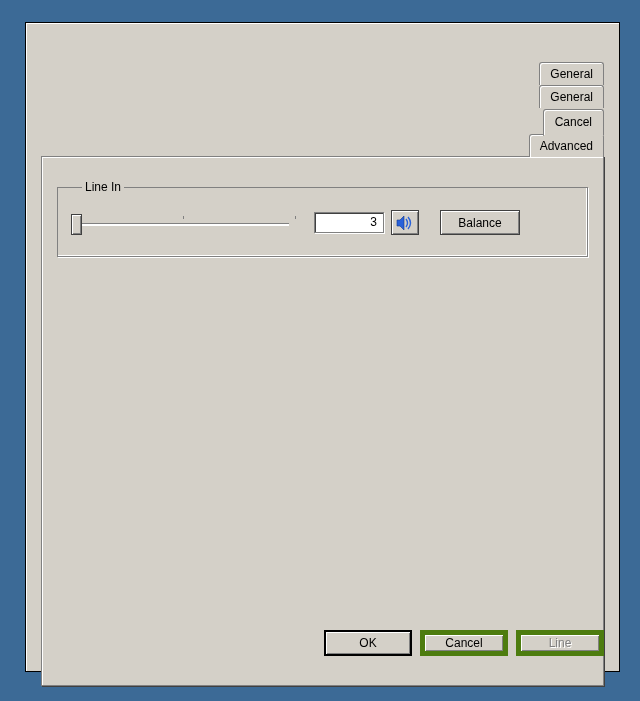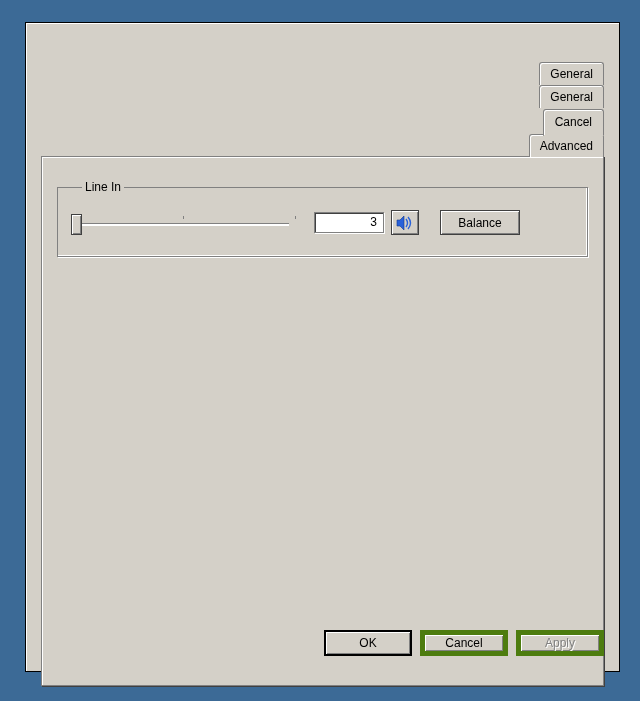--- a/index.html
+++ b/index.html
@@ -257,15 +257,15 @@
         </div>
 
         <div class="balance-btn">Balance</div>
       </div>
     </div>
   </div>
 
   <div class="button-row">
     <div class="btn default">OK</div>
     <div class="btn">Cancel</div>
-    <div class="btn disabled">Apply</div>
+    <div class="btn disabled">Line</div>
   </div>
 </div>
 
 </body></html>

